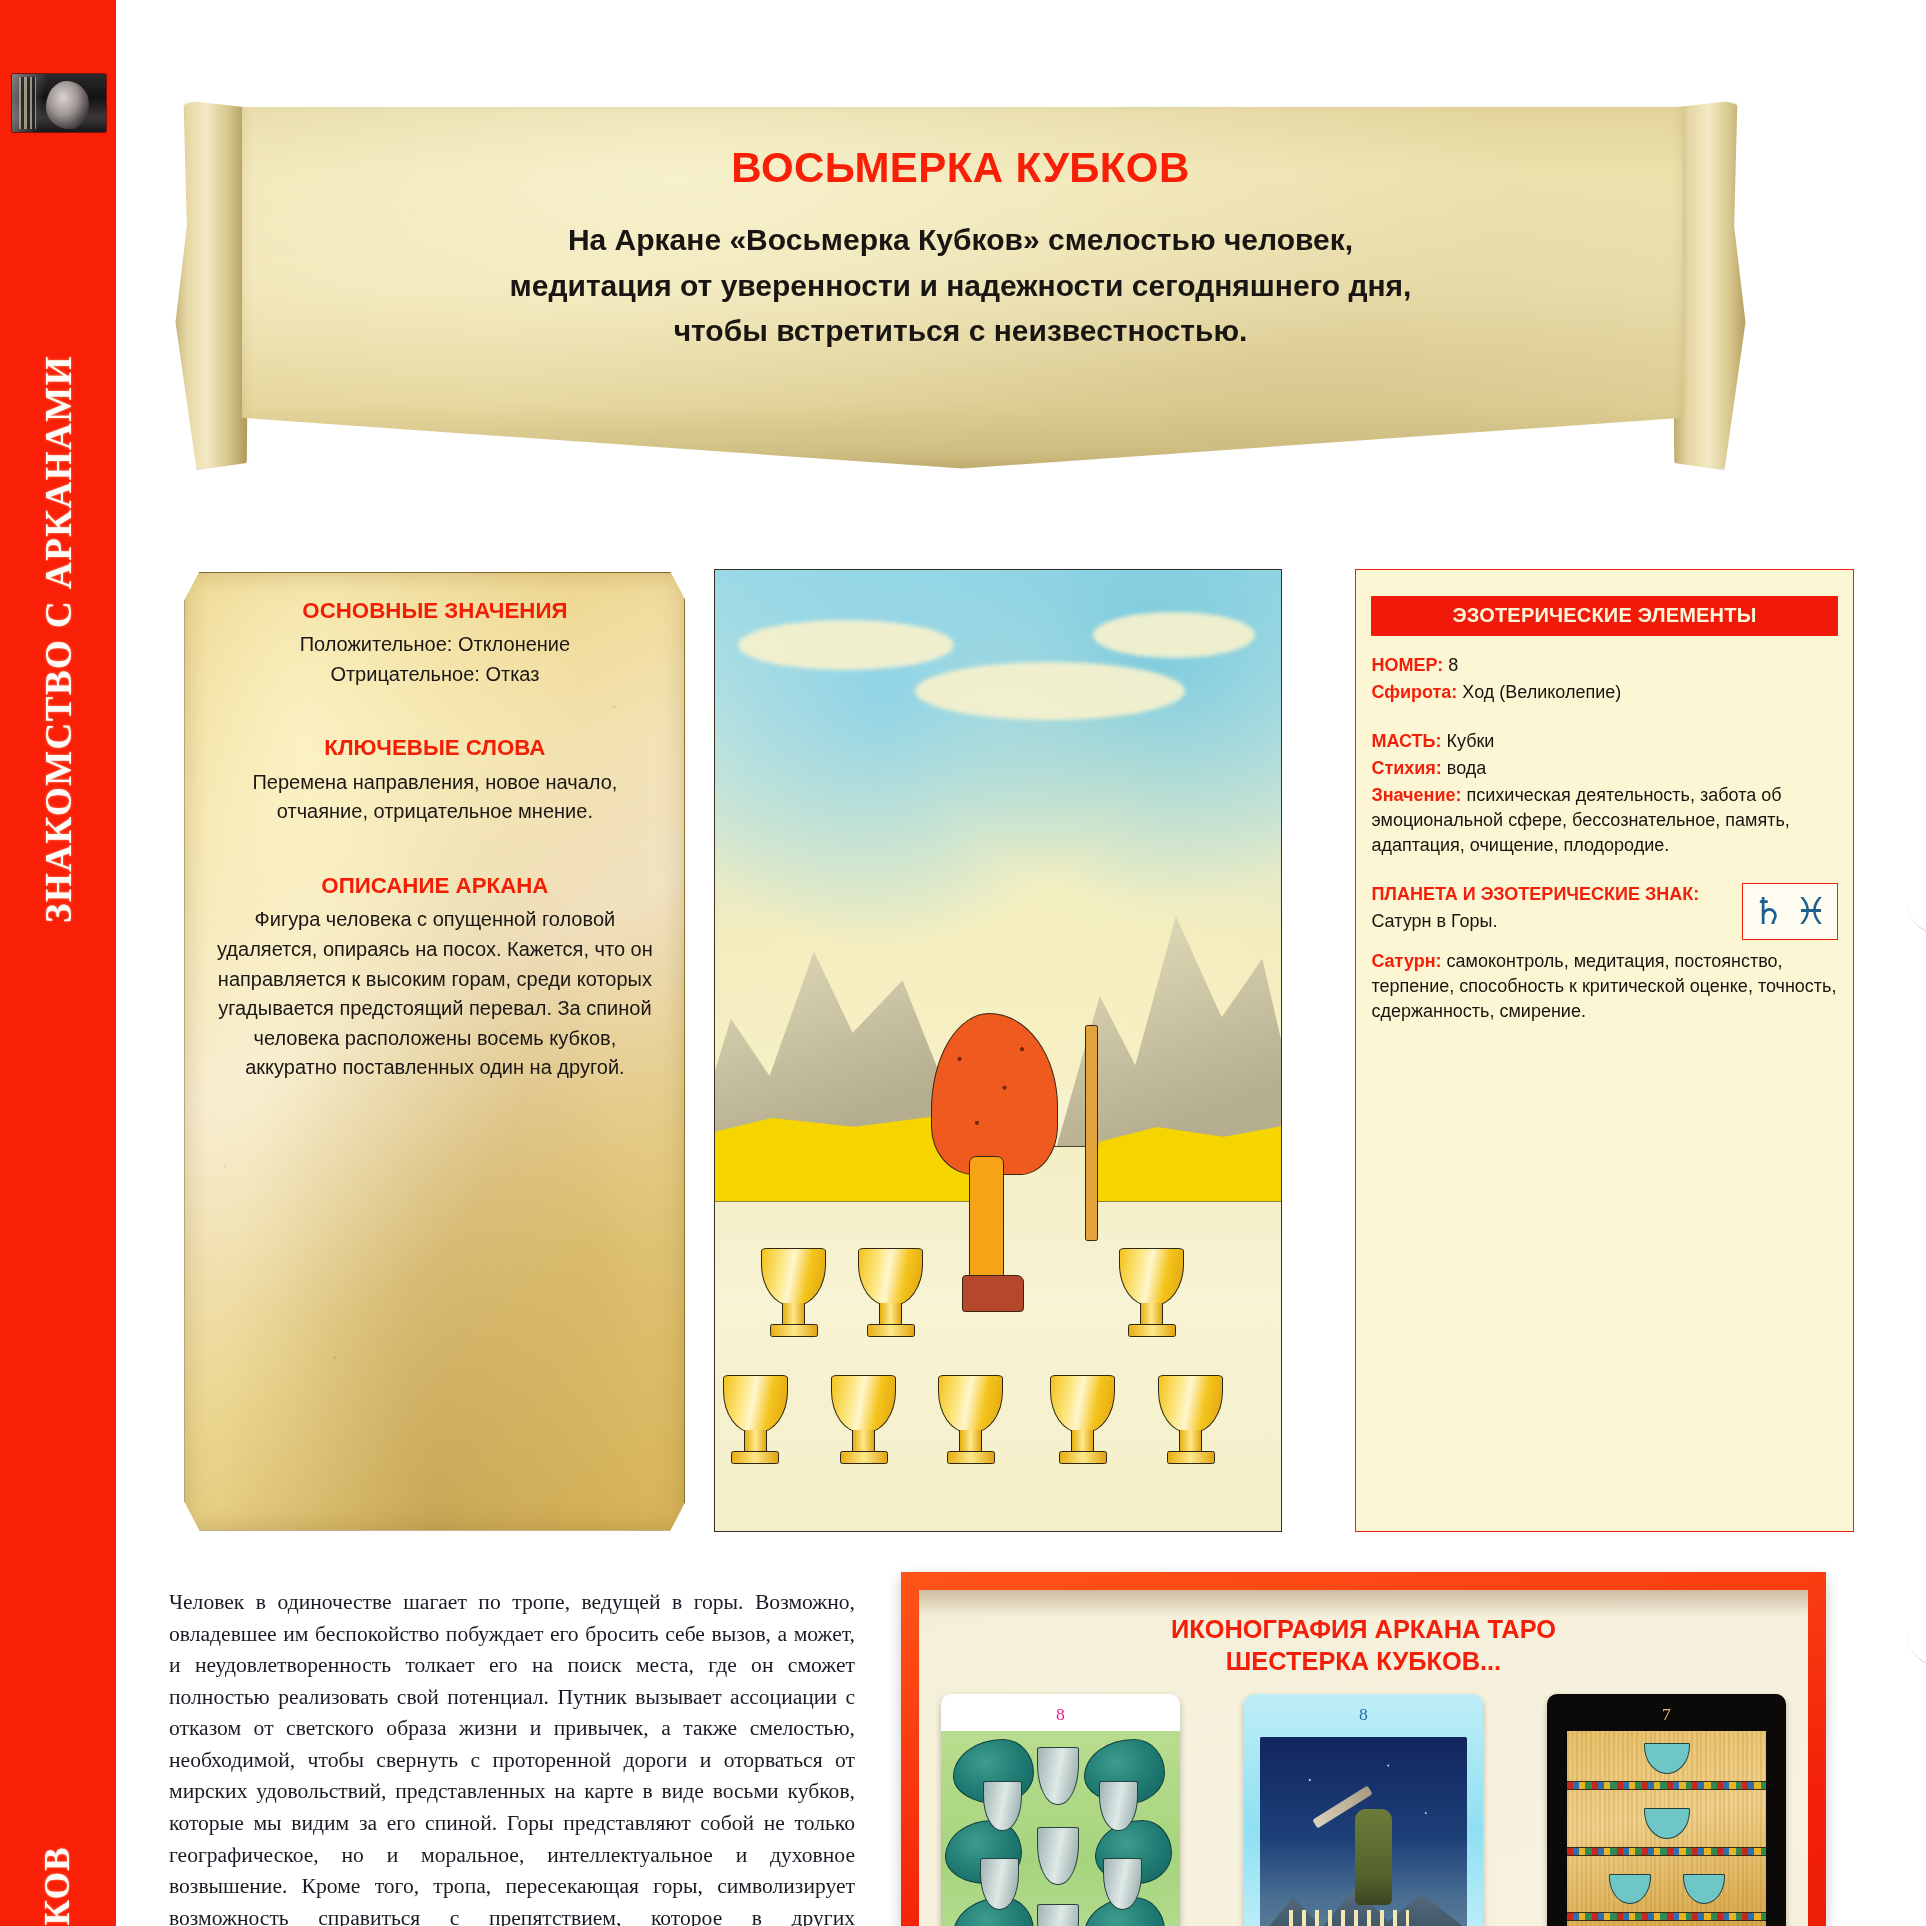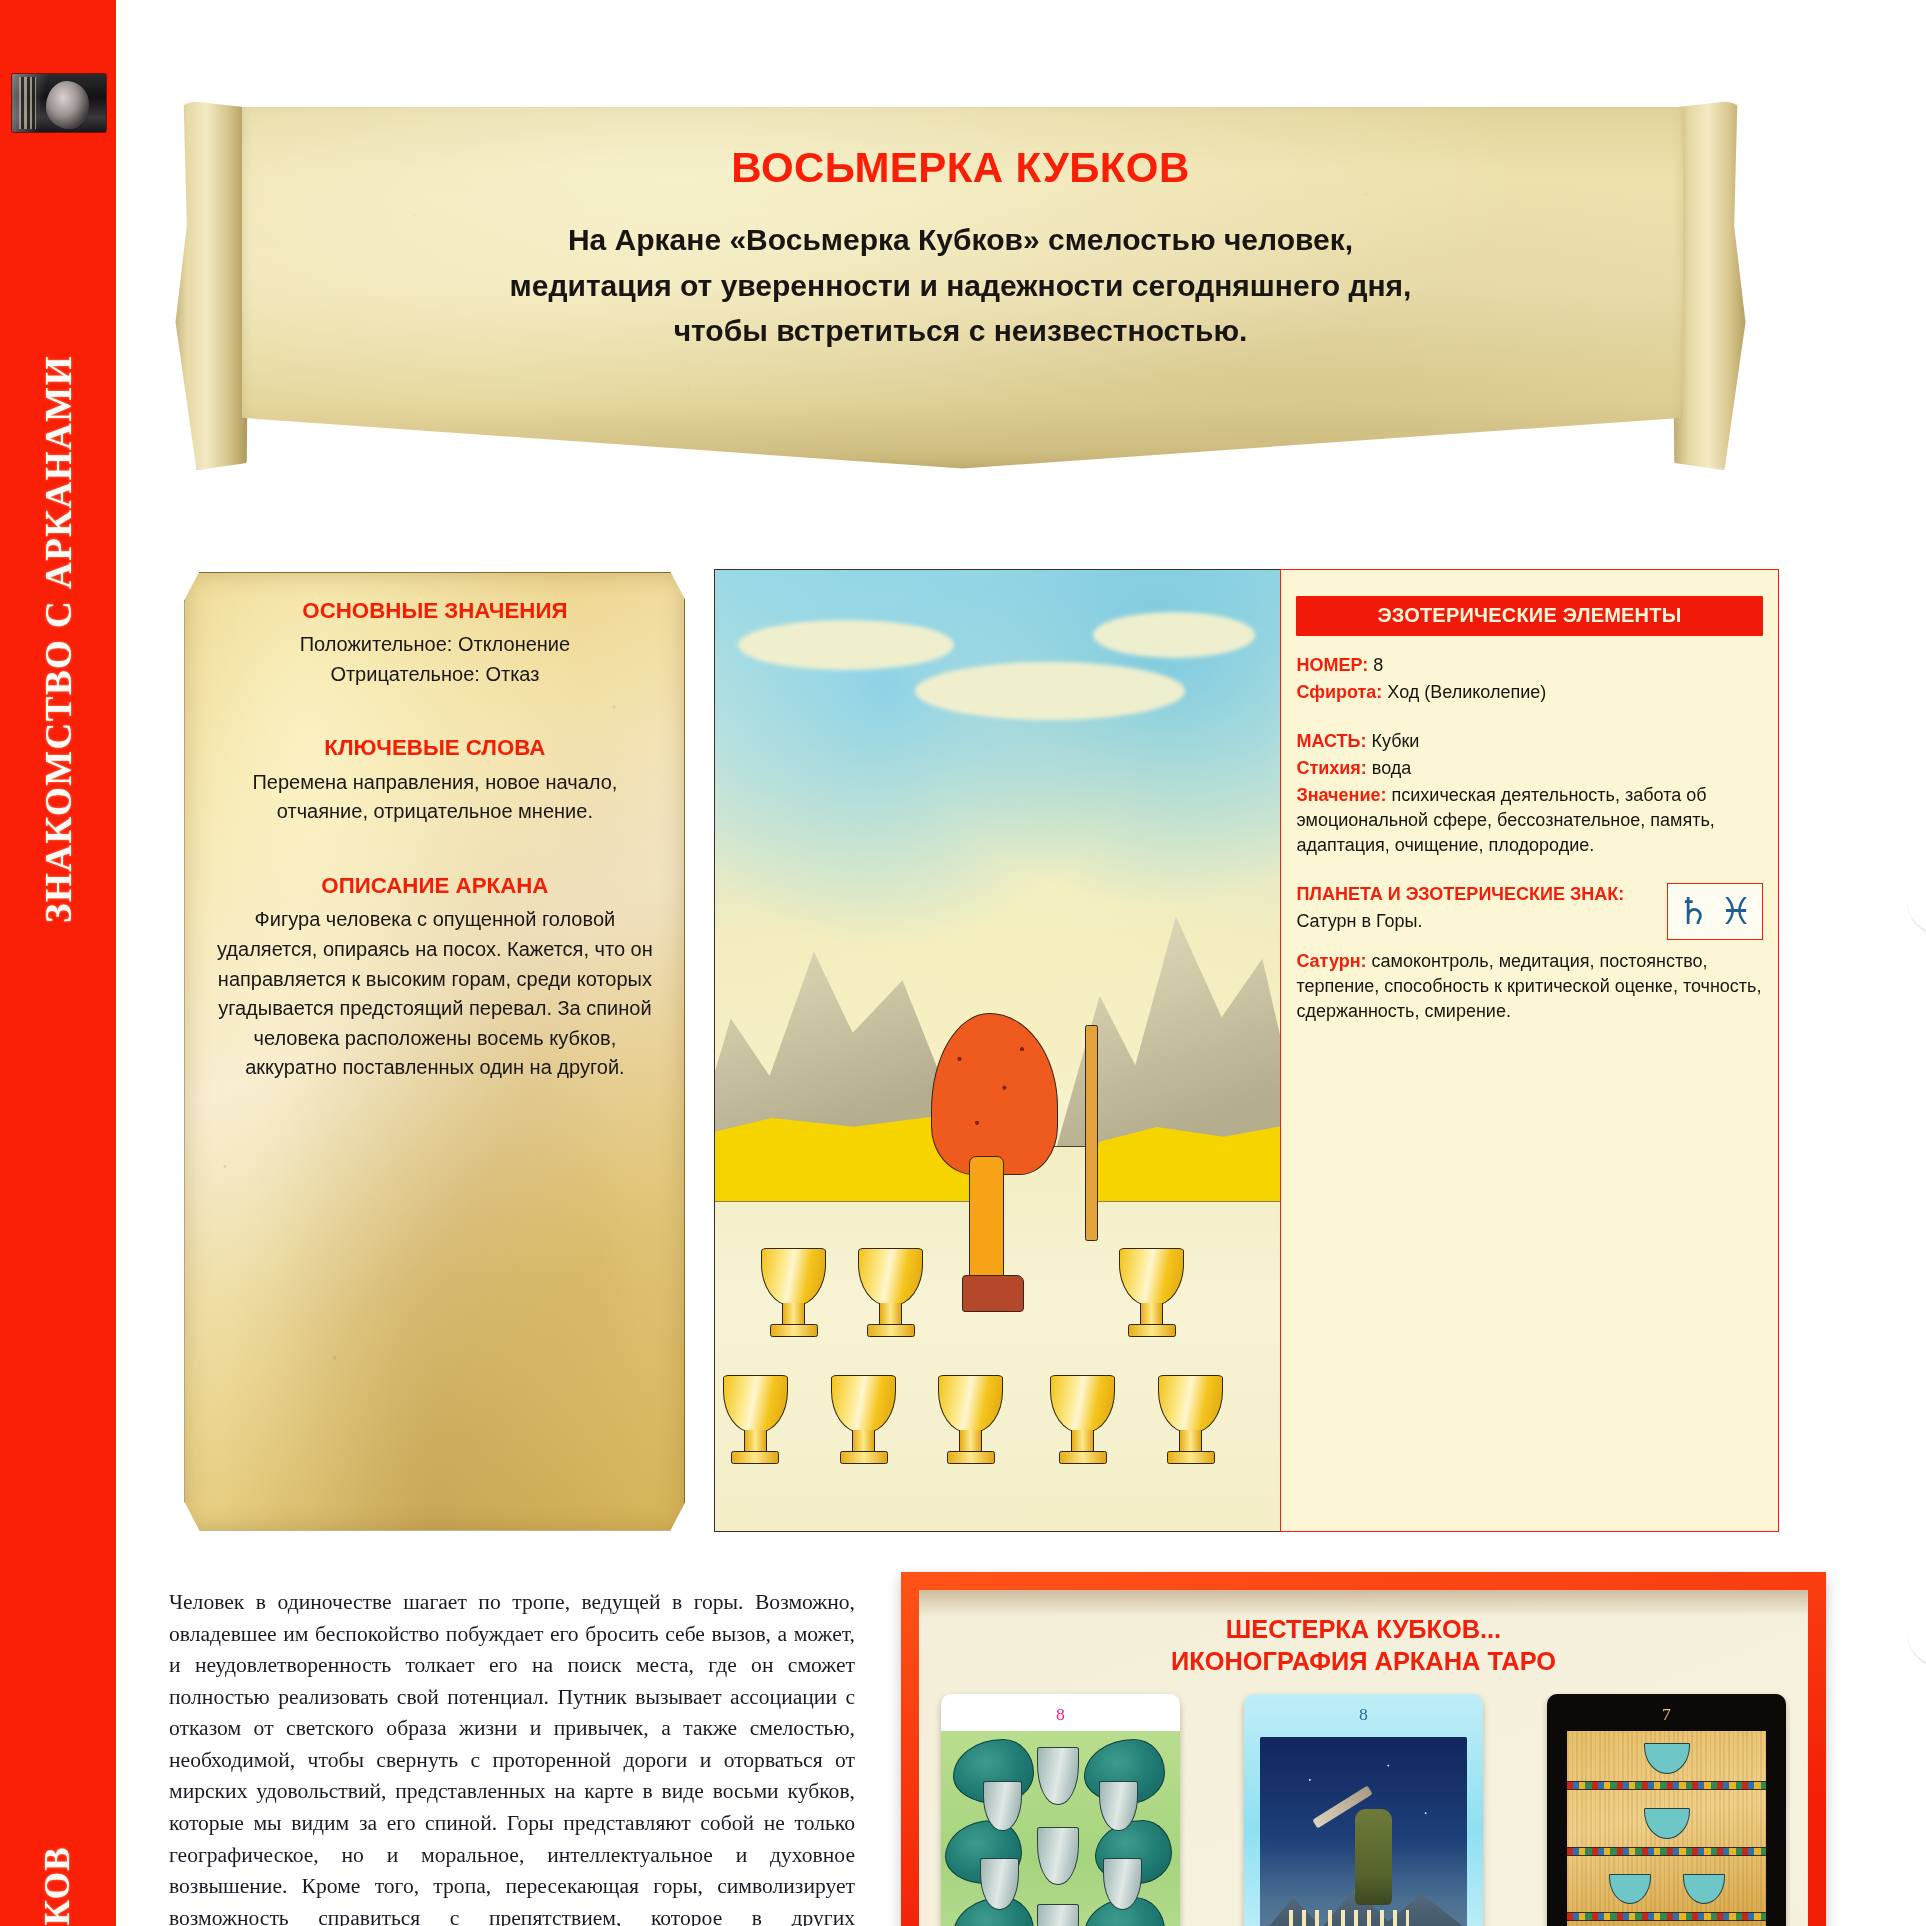--- a/index.html
+++ b/index.html
@@ -288,21 +288,21 @@
     position: absolute; left: 8.5px; bottom: 0;
     width: 48px; height: 13px;
     background: linear-gradient(90deg,#e8ae12,#fde98b,#e3a40f);
     border: 1.9px solid #2f2614;
     border-radius: 2.3px;
   }
 
   
   .esoteric {
     position: absolute;
-    left: 1111px; top: 11.6px;
+    left: 1186px; top: 11.6px;
     width: 499px; height: 963px;
     background: #fdf6d4;
     border: 1.9px solid #f2200a;
     padding: 16px 15.4px 13px 15.4px;
     overflow: hidden;
   }
   .eso-banner {
     background: #f0190a;
     color: #fff6d8;
     font-size: 20px;
@@ -665,22 +665,22 @@
   <div class="row-bottom">
 
     <div class="article">
       <div class="article-body">Человек в одиночестве шагает по тропе, ведущей в горы. Возможно, овладевшее им беспокойство побуждает его бросить себе вызов, а может, и неудовлетворенность толкает его на поиск места, где он сможет полностью реализовать свой потенциал. Путник вызывает ассоциации с отказом от светского образа жизни и привычек, а также смелостью, необходимой, чтобы свернуть с проторенной дороги и оторваться от мирских удовольствий, представленных на карте в виде восьми кубков, которые мы видим за его спиной. Горы представляют собой не только географическое, но и моральное, интеллектуальное и духовное возвышение. Кроме того, тропа, пересекающая горы, символизирует возможность справиться с препятствием, которое в других обстоятельствах будет непреодолимым. Данный Аркан указывает на свойство человека не довольствоваться тем, что он имеет. С одной стороны, это недостаток, поскольку такое качество ведет к недооценке человеком имеющихся в его распоряжении благ. Но в то же время его можно рассматривать и как достоинство, так как оно ведет к прогрессу и лучшему будущему. Как бы то ни было, этот Аркан символизирует отказ от устоявшегося образа жизни и начало путешествия к неизвестному</div>
     </div>
 
     <div class="icono">
       <div class="icono-inner">
 
         <div class="icono-title">
+          <div>ИКОНОГРАФИЯ АРКАНА ТАРО</div>
           <div>ШЕСТЕРКА КУБКОВ...</div>
-          <div>ИКОНОГРАФИЯ АРКАНА ТАРО</div>
         </div>
 
         <div class="mini-cards">
 
           <div class="mini-card mc1">
             <div class="mc-num">8</div>
             <div class="art">
               <div class="bfly" style="left:11.6px;  top:7.7px;  width:81px; height:65px;"></div>
               <div class="bfly" style="left:143px; top:7.7px;  width:81px; height:65px;"></div>
               <div class="bfly" style="left:3.9px;  top:89px; width:77px; height:64px;"></div>

